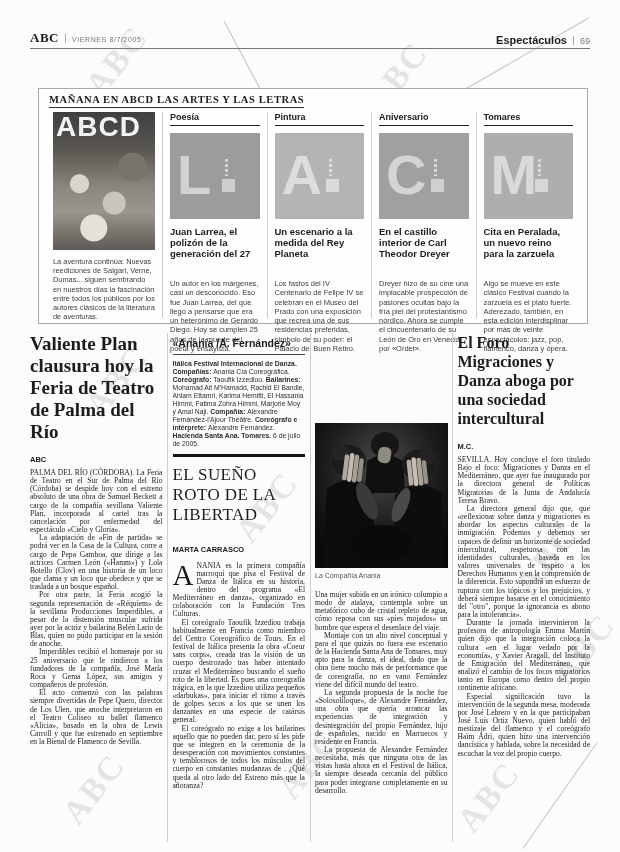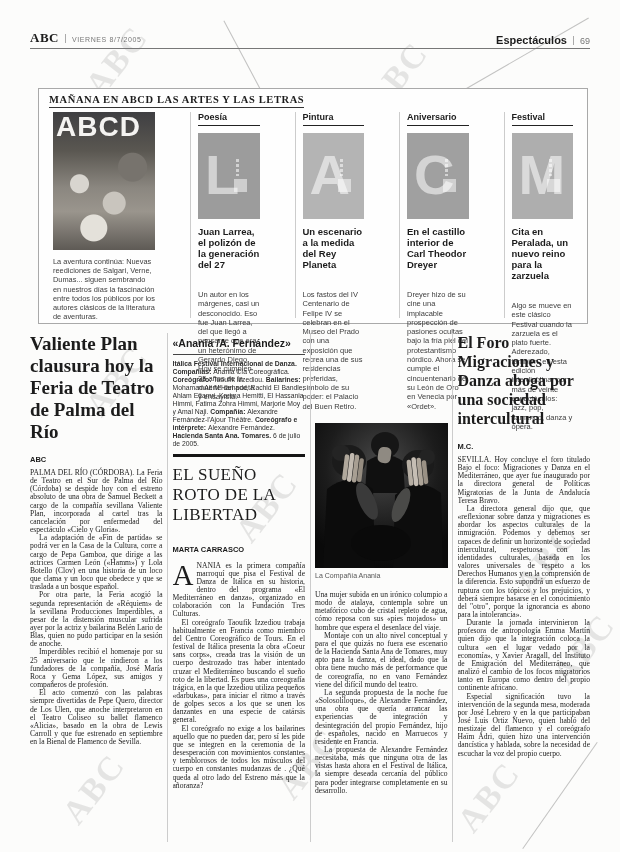--- a/index.html
+++ b/index.html
@@ -24,21 +24,21 @@
   
   .preview{
     position:absolute;left:38px;top:88px;width:550px;height:236px;
     border:1px solid #a9a9a9;background:#fefefe;box-sizing:border-box;
   }
   .preview-title{
     position:absolute;top:5px;left:10px;
     font:bold 10.5px "Liberation Serif",serif;letter-spacing:.6px;
     border-bottom:1.5px solid #333;padding-bottom:2px;
   }
-  .preview-cols{position:absolute;top:23px;left:7px;right:7px;bottom:5px;display:flex;gap:28px;}
+  .preview-cols{position:absolute;top:23px;left:7px;right:7px;bottom:5px;display:flex;}
   .pcol{flex:1;padding:0 7px;border-left:1px solid #ccc;min-width:0;}
   .pcol.first{border-left:none;flex:none;width:102px;}
   .cover{
     width:100%;height:138px;position:relative;overflow:hidden;
     background:
       radial-gradient(circle at 26% 52%, #d8d5cf 0 9px, rgba(0,0,0,0) 10px),
       radial-gradient(circle at 60% 66%, #c9c5be 0 11px, rgba(0,0,0,0) 12px),
       radial-gradient(circle at 40% 84%, #e4e1da 0 13px, rgba(0,0,0,0) 14px),
       radial-gradient(circle at 78% 40%, #77736d 0 14px, rgba(0,0,0,0) 15px),
       linear-gradient(180deg,#3f3f42 0%,#5a5751 28%,#8b8780 55%,#9a958d 72%,#5e5a55 100%);
@@ -172,21 +172,21 @@
       <div class="tile tile2">
         <span class="tile-letter">C</span>
         <span class="tile-dots"></span>
         <span class="tile-sq"></span>
       </div>
       <div class="phead">En el castillo interior de Carl Theodor Dreyer</div>
       <div class="pbody">Dreyer hizo de su cine una implacable prospección de pasiones ocultas bajo la fría piel del protestantismo nórdico. Ahora se cumple el cincuentenario de su León de Oro en Venecia por «Ordet».</div>
     </div>
 
     <div class="pcol">
-      <div class="kicker">Festival</div>
+      <div class="kicker">Tomares</div>
       <div class="tile tile3">
         <span class="tile-letter">M</span>
         <span class="tile-dots"></span>
         <span class="tile-sq"></span>
       </div>
       <div class="phead">Cita en Peralada, un nuevo reino para la zarzuela</div>
       <div class="pbody">Algo se mueve en este clásico Festival cuando la zarzuela es el plato fuerte. Aderezado, también, en esta edición interdisplinar por más de veinte espectáculos: jazz, pop, flamenco, danza y ópera.</div>
     </div>
   </div>
 </div>

